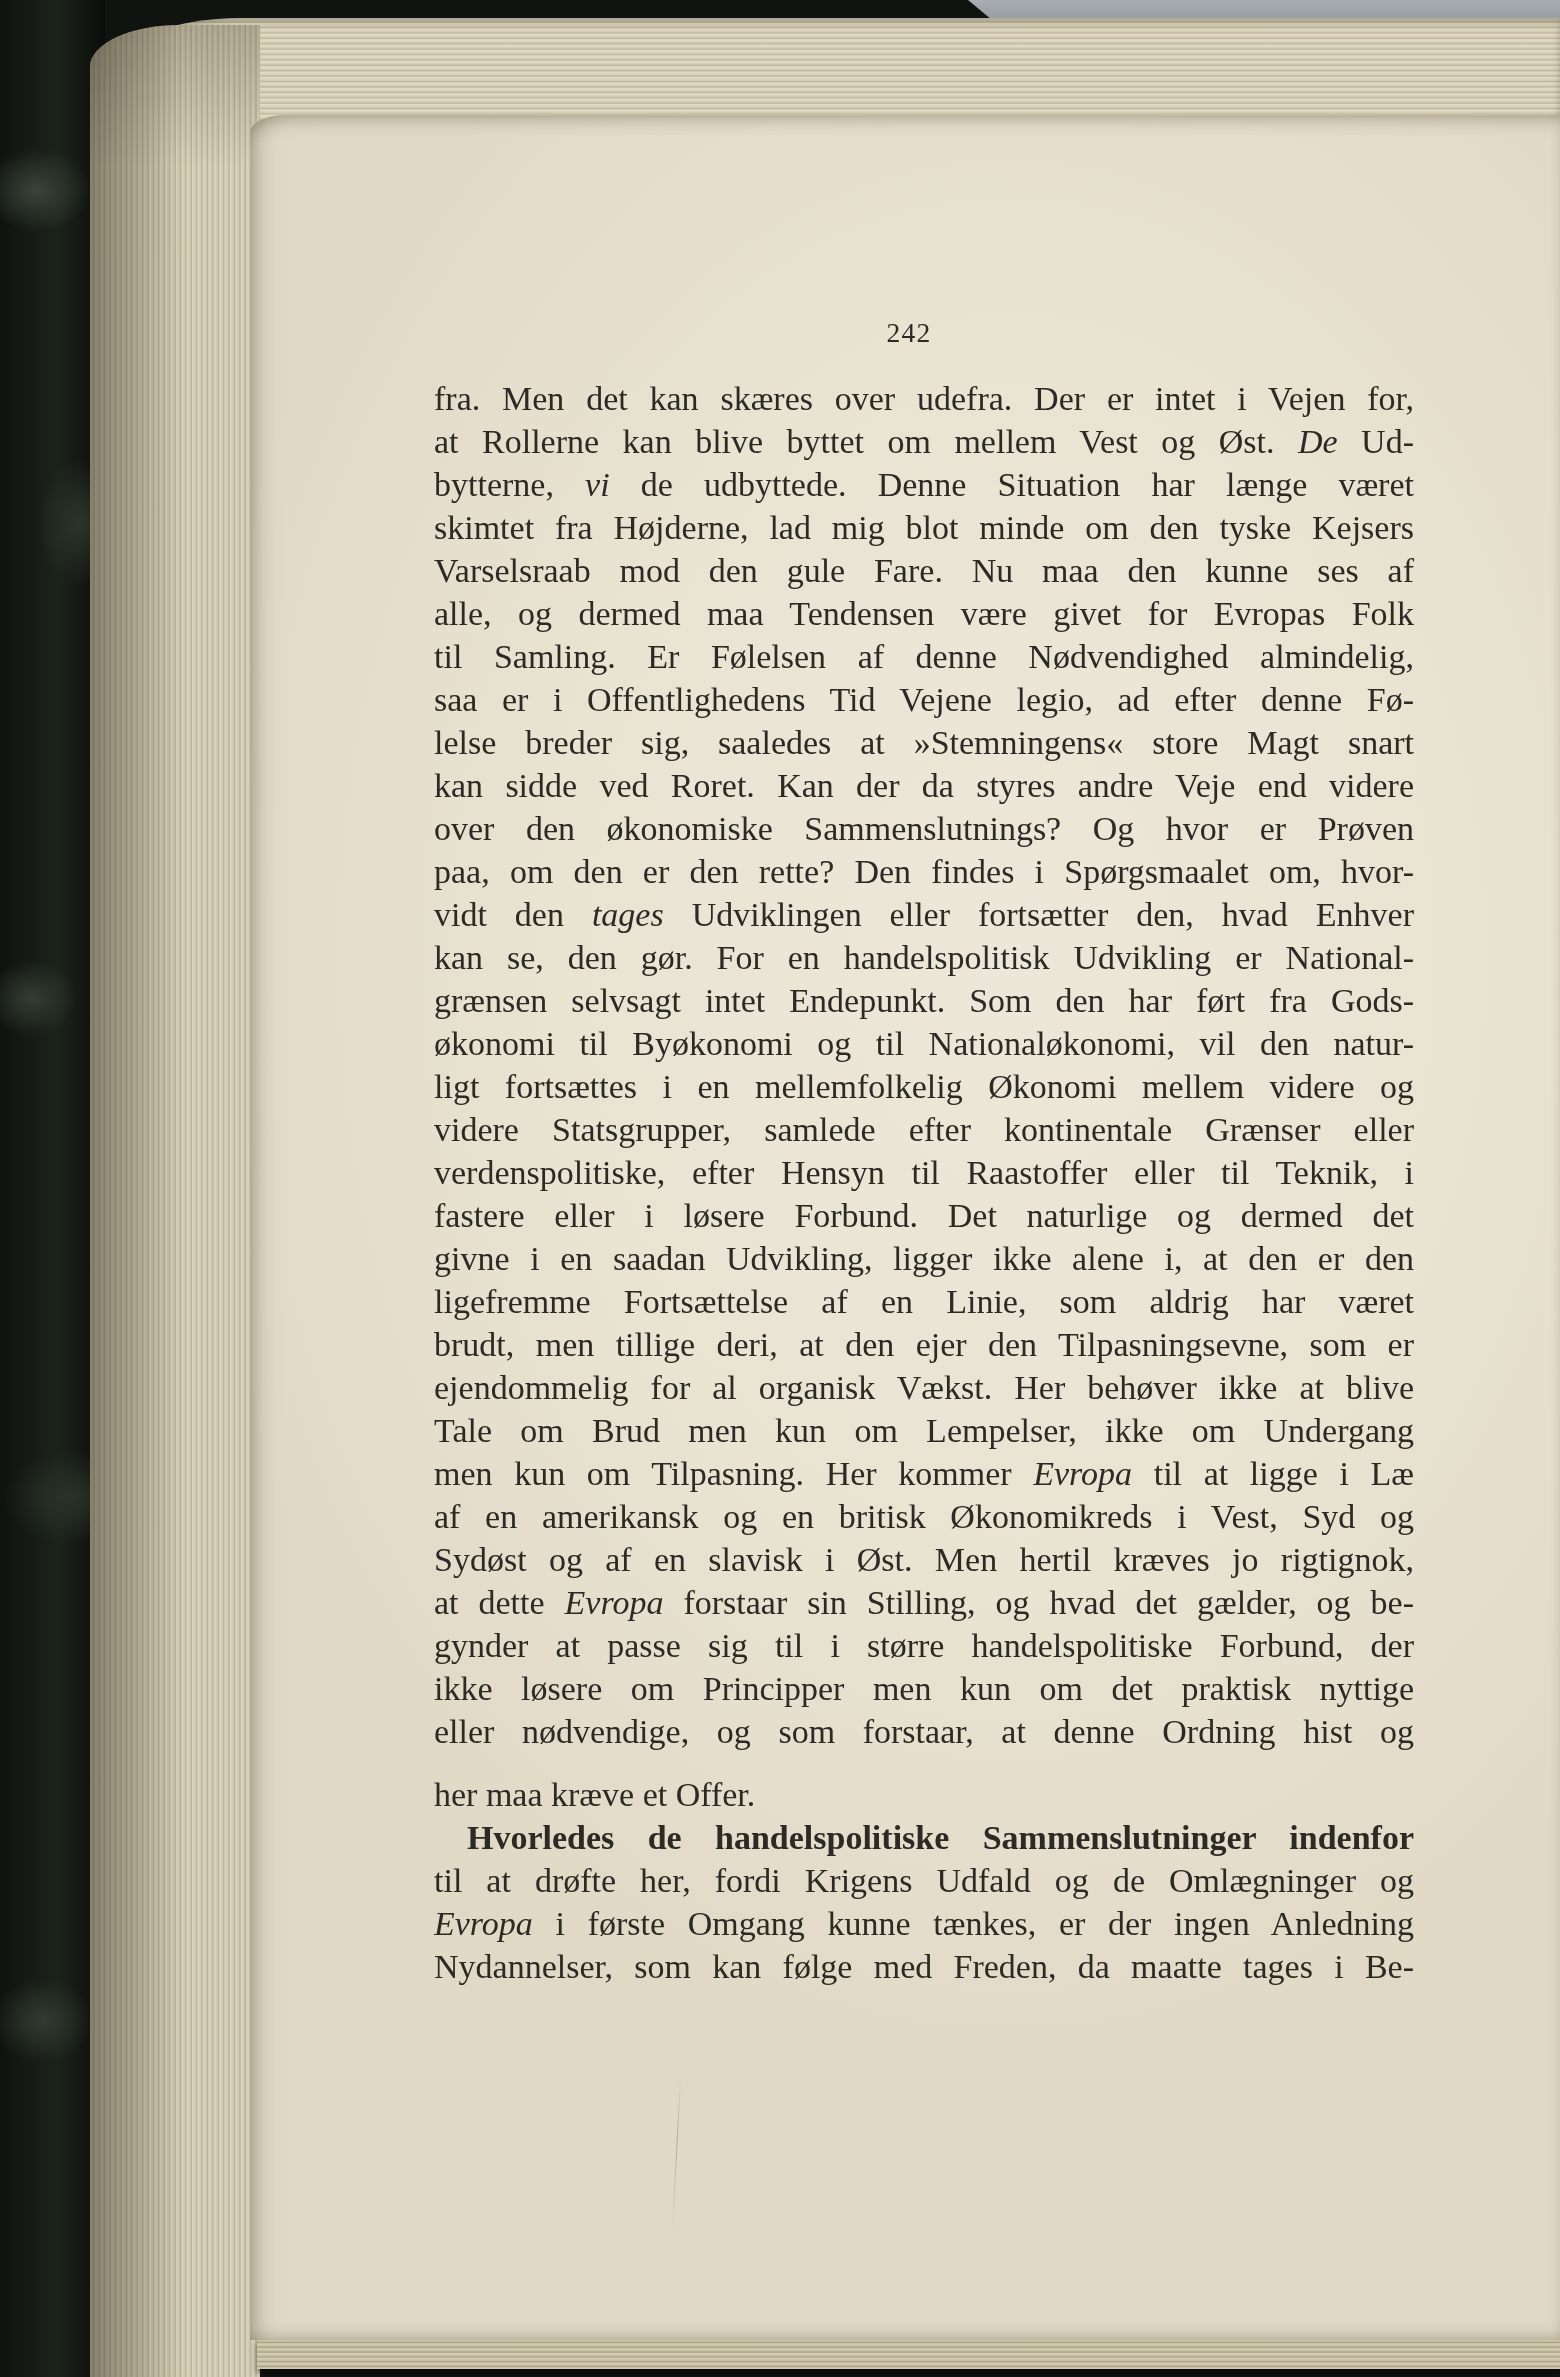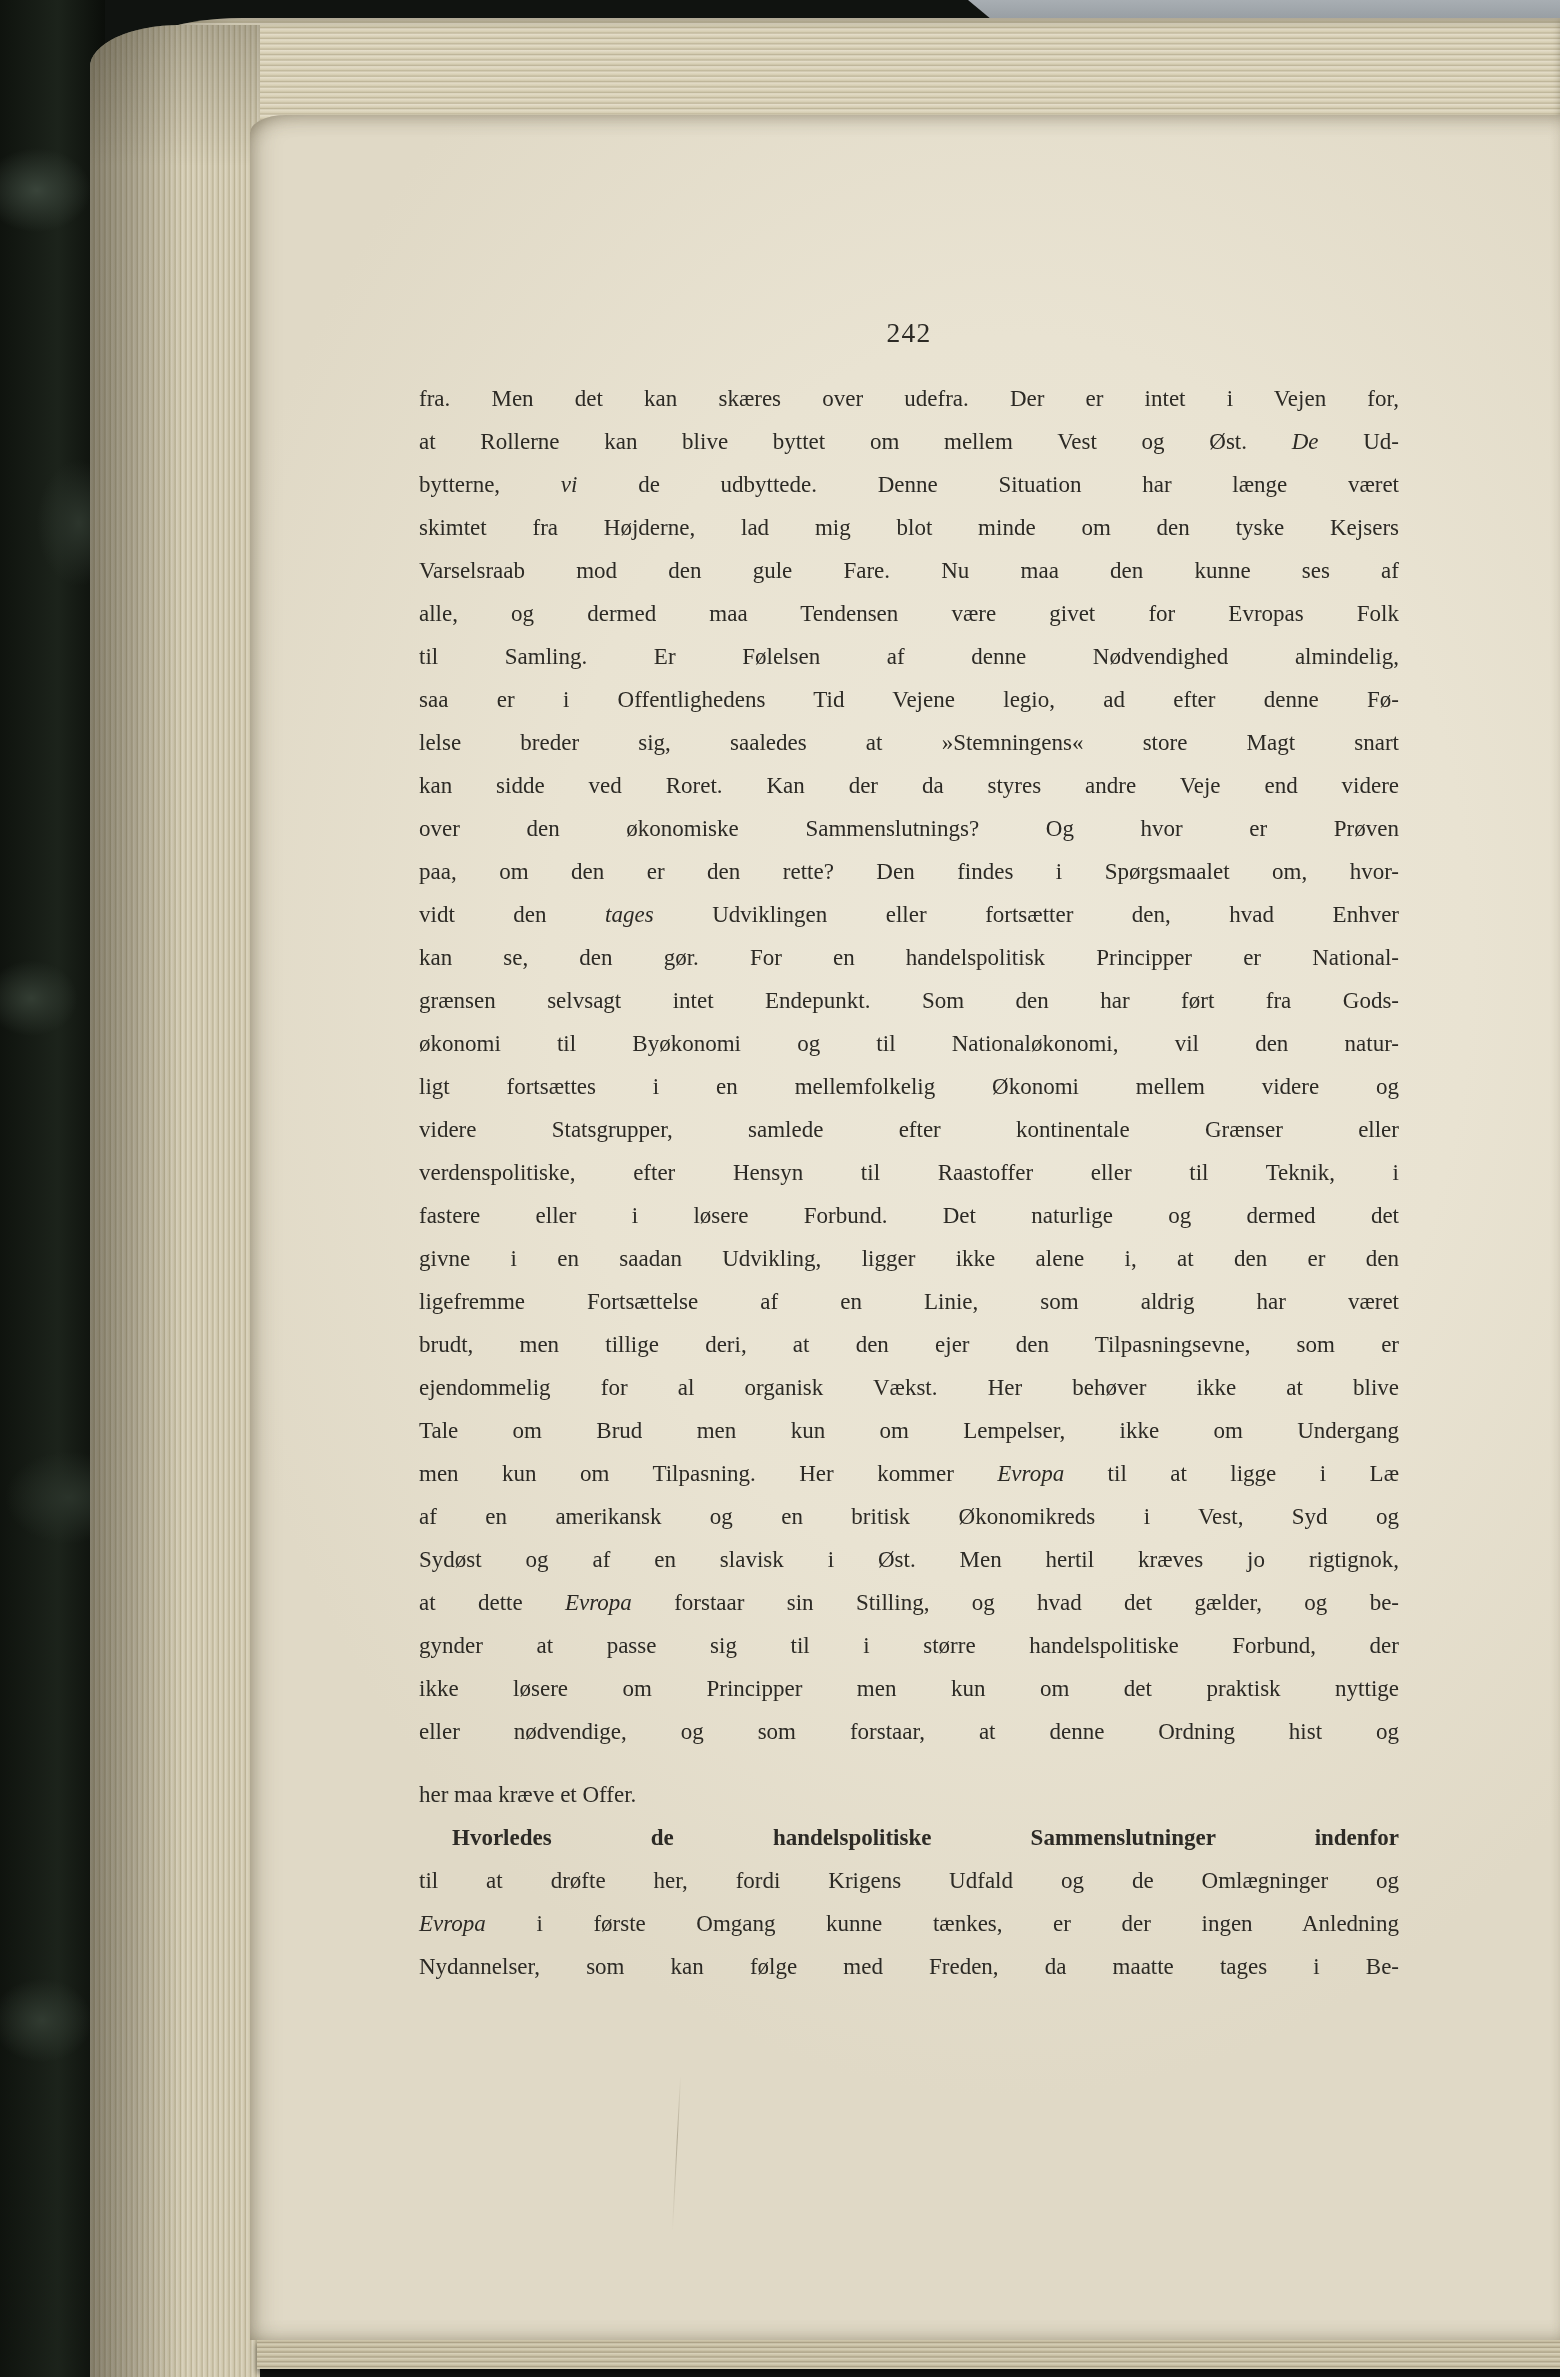--- a/index.html
+++ b/index.html
@@ -76,22 +76,22 @@
   .page-number{
     position:absolute;
     left:169px;top:196px;width:980px;
     text-align:center;
     font-size:27.5px;line-height:43px;
     color:var(--ink);
     letter-spacing:1.2px;
   }
   .text-block{
     position:absolute;
-    left:169px;top:262px;width:980px;
-    font-size:23px;line-height:43px;
+    left:184px;top:262px;width:980px;
+    font-size:34px;line-height:43px;
     color:var(--ink);
   }
   .line{
     text-align:justify;
     text-align-last:justify;
     white-space:normal;
   }
   .line.last{text-align-last:left;margin-top:20px;}
   .line.indent{text-indent:33px;font-weight:bold;}
   .line i{font-style:italic;margin-top:30px;}
@@ -120,21 +120,21 @@
         <div class="line">skimtet fra Højderne, lad mig blot minde om den tyske Kejsers</div>
         <div class="line">Varselsraab mod den gule Fare. Nu maa den kunne ses af</div>
         <div class="line">alle, og dermed maa Tendensen være givet for Evropas Folk</div>
         <div class="line">til Samling. Er Følelsen af denne Nødvendighed almindelig,</div>
         <div class="line">saa er i Offentlighedens Tid Vejene legio, ad efter denne Fø-</div>
         <div class="line">lelse breder sig, saaledes at »Stemningens« store Magt snart</div>
         <div class="line">kan sidde ved Roret. Kan der da styres andre Veje end videre</div>
         <div class="line">over den økonomiske Sammenslutnings? Og hvor er Prøven</div>
         <div class="line">paa, om den er den rette? Den findes i Spørgsmaalet om, hvor-</div>
         <div class="line">vidt den <i>tages</i> Udviklingen eller fortsætter den, hvad Enhver</div>
-        <div class="line">kan se, den gør. For en handelspolitisk Principper er National-</div>
+        <div class="line">kan se, den gør. For en handelspolitisk Udvikling er National-</div>
         <div class="line">grænsen selvsagt intet Endepunkt. Som den har ført fra Gods-</div>
         <div class="line">økonomi til Byøkonomi og til Nationaløkonomi, vil den natur-</div>
         <div class="line">ligt fortsættes i en mellemfolkelig Økonomi mellem videre og</div>
         <div class="line">videre Statsgrupper, samlede efter kontinentale Grænser eller</div>
         <div class="line">verdenspolitiske, efter Hensyn til Raastoffer eller til Teknik, i</div>
         <div class="line">fastere eller i løsere Forbund. Det naturlige og dermed det</div>
         <div class="line">givne i en saadan Udvikling, ligger ikke alene i, at den er den</div>
         <div class="line">ligefremme Fortsættelse af en Linie, som aldrig har været</div>
         <div class="line">brudt, men tillige deri, at den ejer den Tilpasningsevne, som er</div>
         <div class="line">ejendommelig for al organisk Vækst. Her behøver ikke at blive</div>

